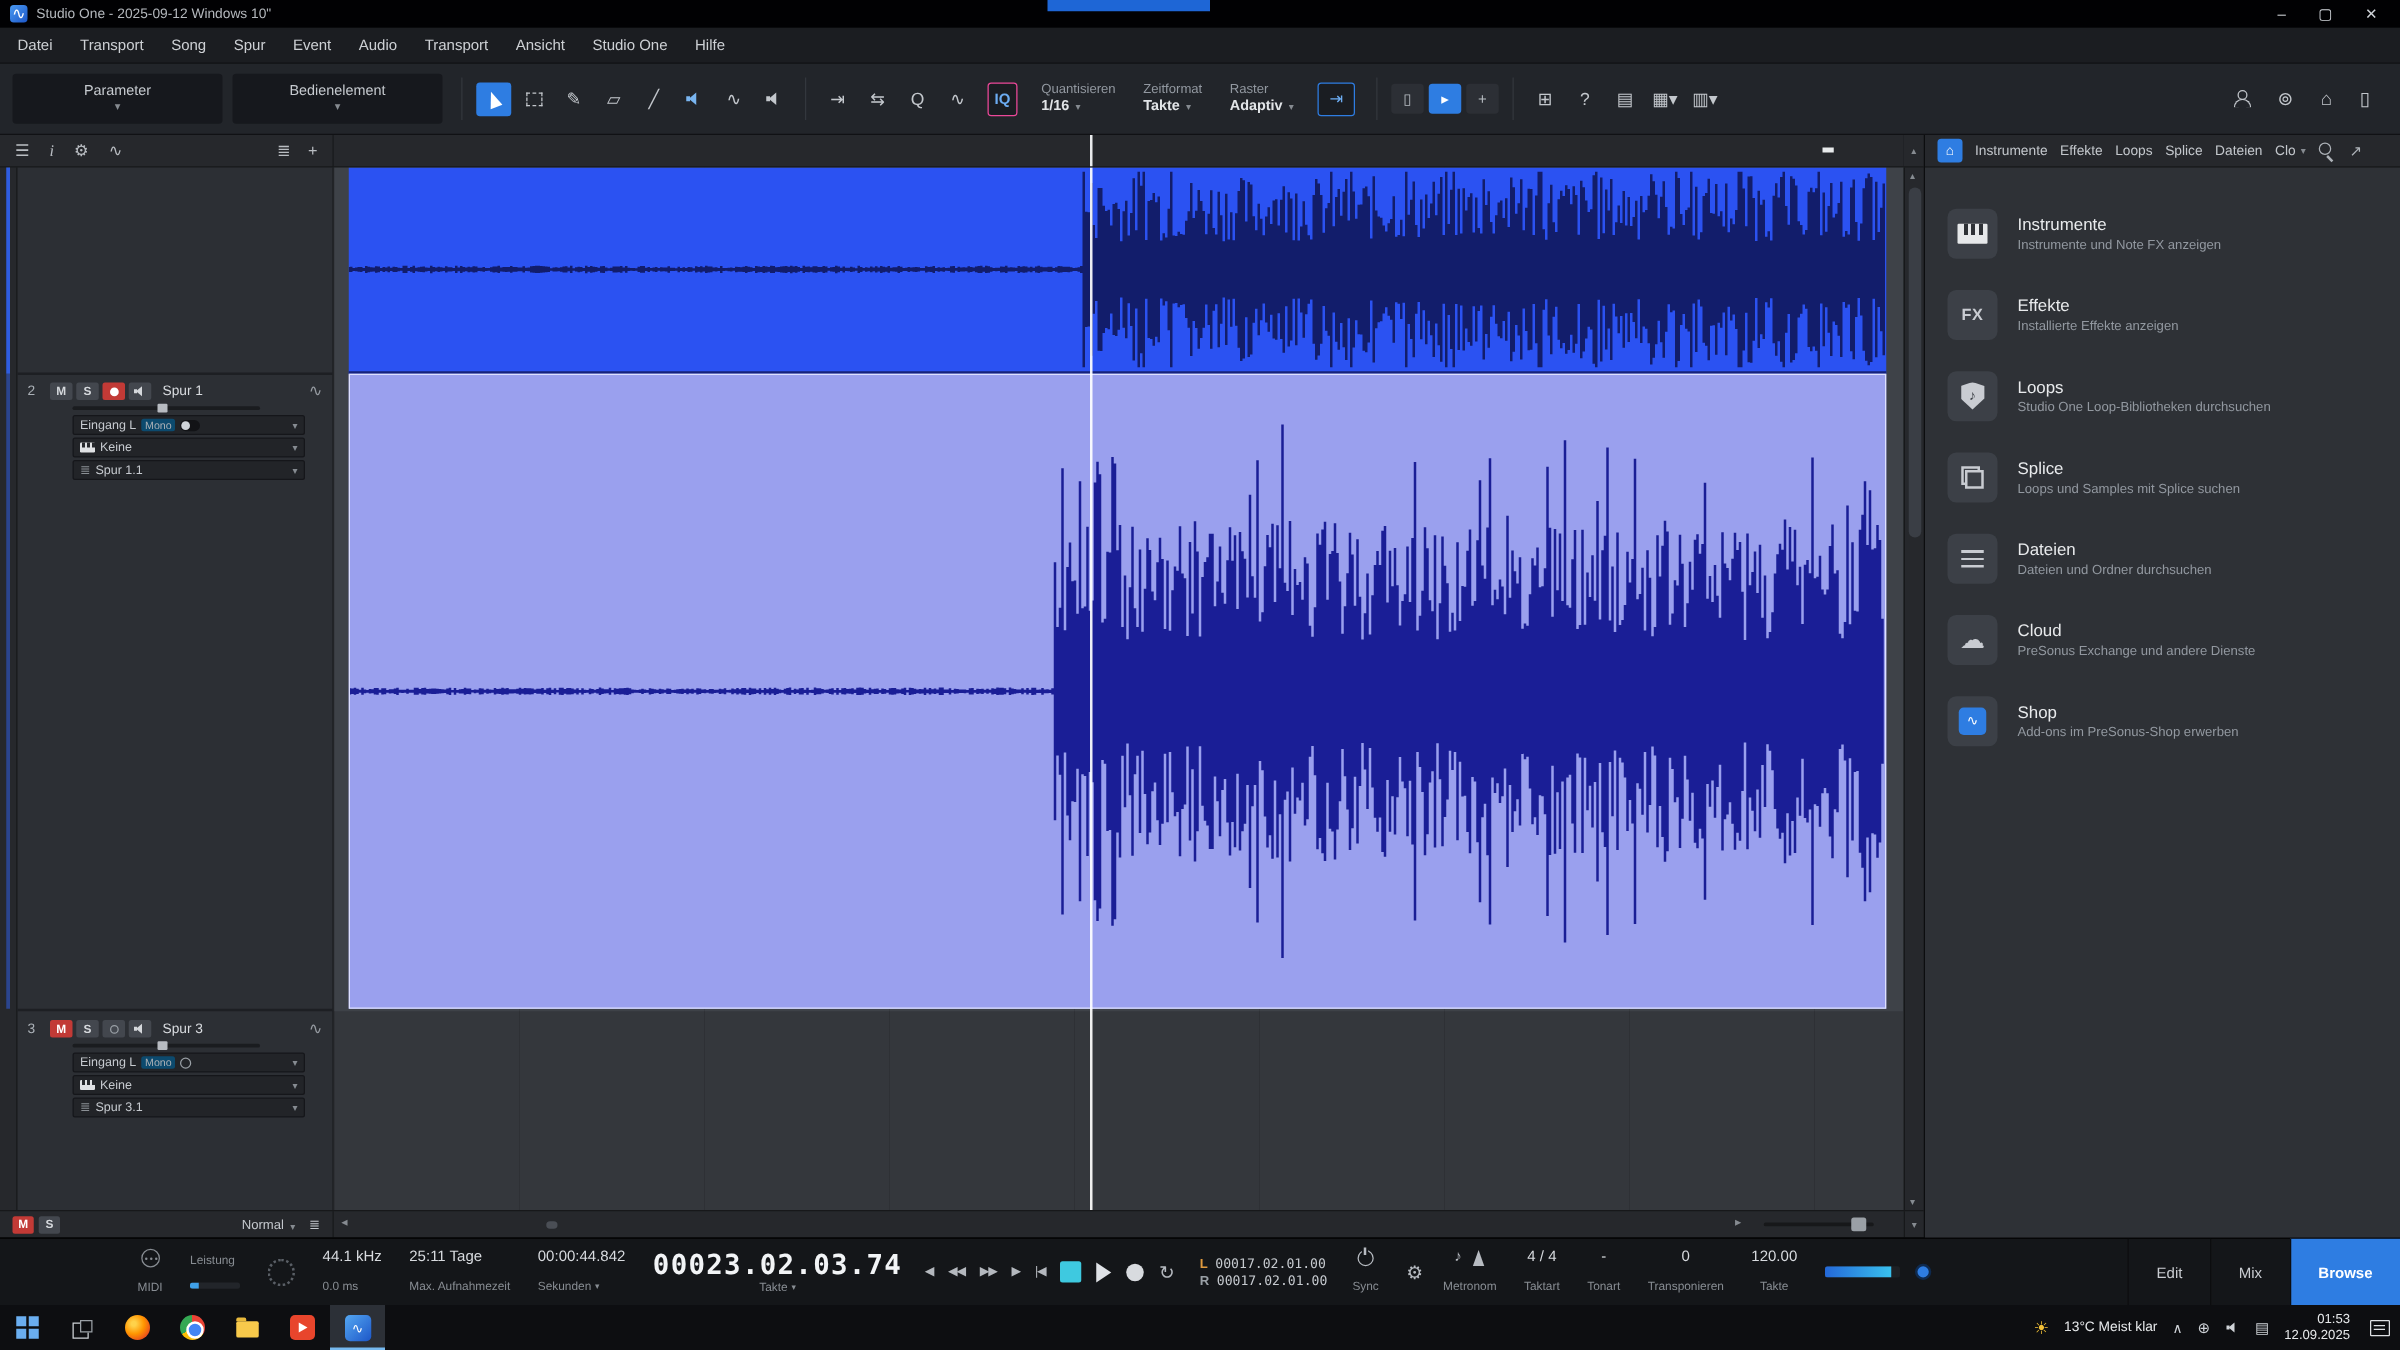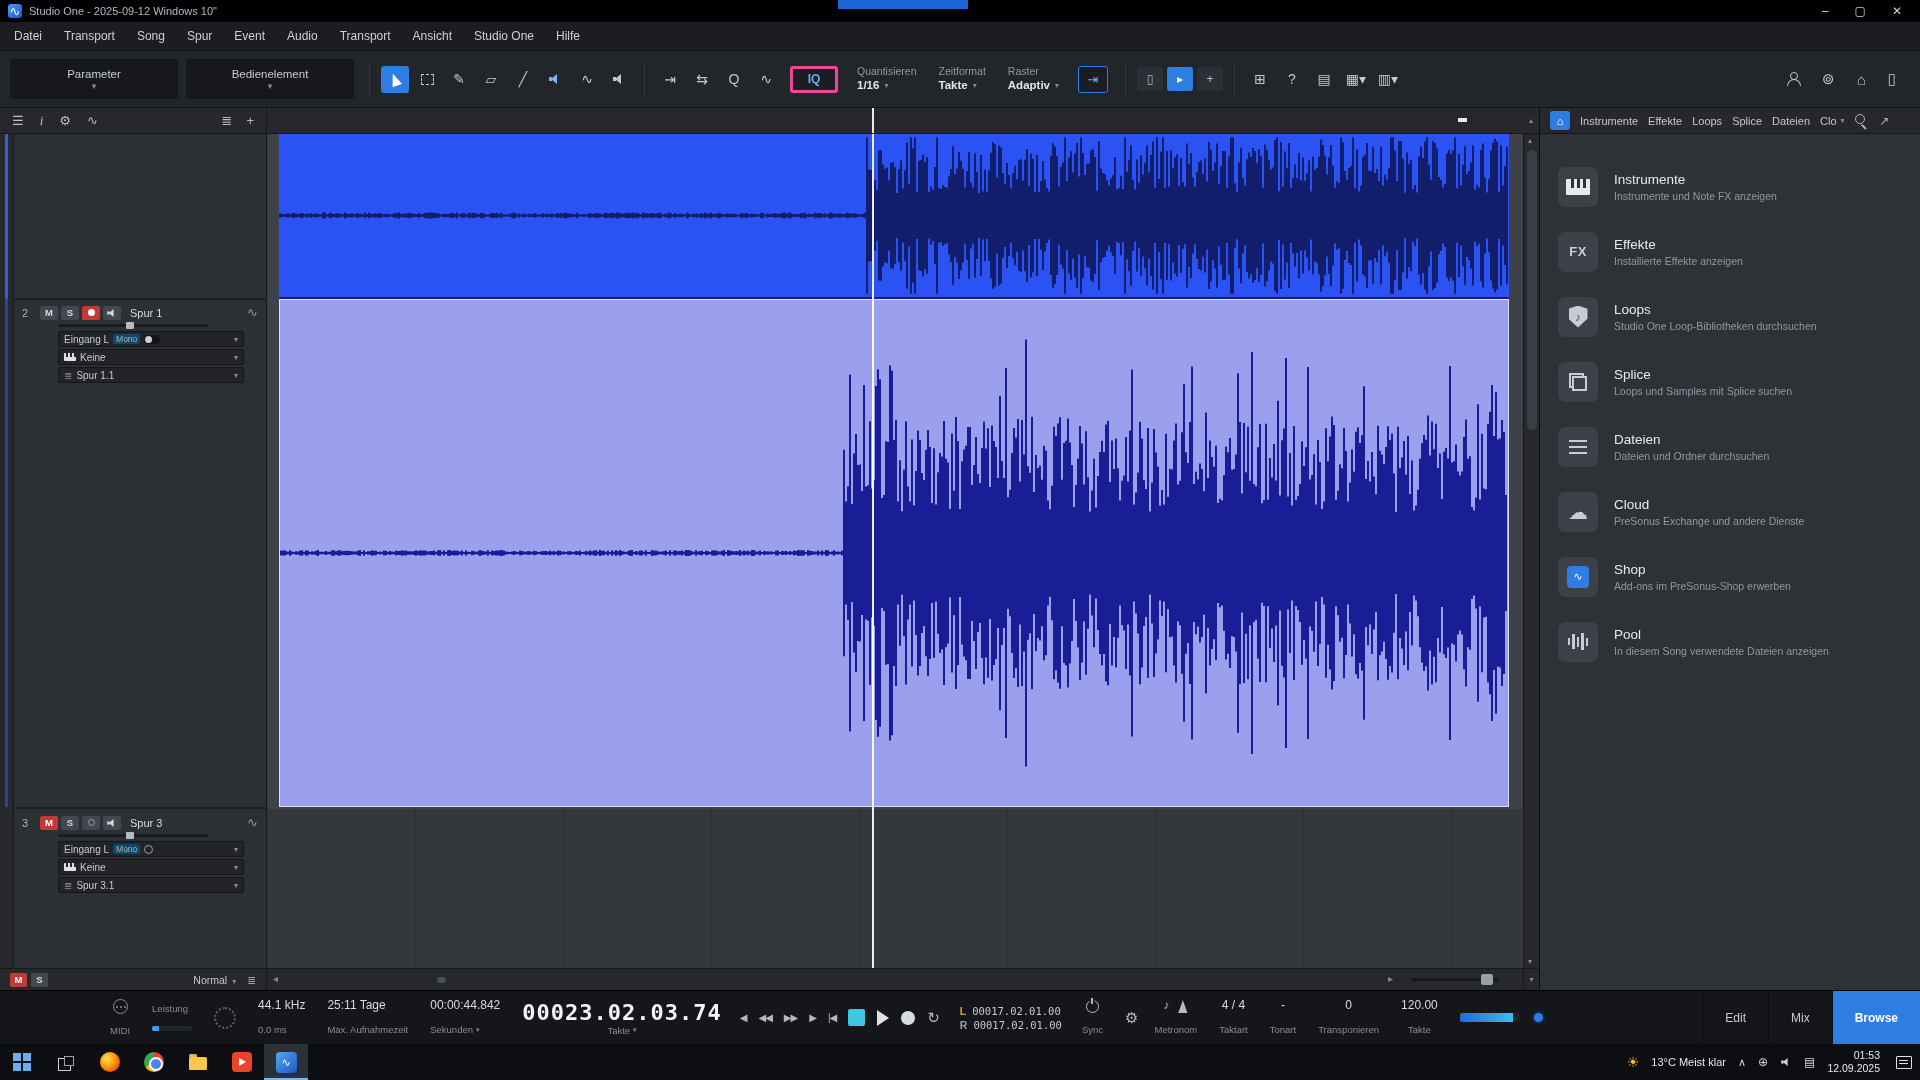--- a/index.html
+++ b/index.html
@@ -19,21 +19,21 @@
 .menubar{height:29px;background:#1b1d21;display:flex;align-items:center;gap:22px;padding:0 14px;font-size:12px;color:#cdd0d4;border-bottom:1px solid #101114;flex:0 0 auto}
 
 
 .toolbar{height:57px;background:#22252a;display:flex;align-items:center;padding:0 10px;gap:4px;flex:0 0 auto;border-bottom:1px solid #101114}
 .tb-drop{width:168px;height:40px;background:#16181d;border-radius:3px;display:flex;flex-direction:column;align-items:center;justify-content:center;font-size:11.5px;color:#c6cacf;margin-right:4px}
 .tb-drop .caret{font-size:9px;color:#868b91;margin-top:1px}
 .tb-sep{width:1px;height:34px;background:#33373d;margin:0 7px}
 .tool{width:28px;height:27px;display:flex;align-items:center;justify-content:center;border-radius:3px;color:#c3c7cc;font-size:14px}
 .tool.active{background:#2e7de2;color:#fff}
 .tool.blueicon{color:#79b5f0}
-.iq-btn{width:48px;height:27px;border:3px solid #ec4899;border-radius:3px;color:#6cacf2;font-size:12px;font-weight:bold;display:flex;align-items:center;justify-content:center;background:#1a1d22;margin:0 6px}
+.iq-btn{width:24px;height:27px;border:1px solid #ec4899;border-radius:3px;color:#6cacf2;font-size:12px;font-weight:bold;display:flex;align-items:center;justify-content:center;background:#1a1d22;margin:0 6px}
 .tb-group{display:flex;flex-direction:column;align-items:flex-start;justify-content:center;margin:0 9px;line-height:1.3}
 .tb-group .lab{color:#9298a0;font-size:10.5px}
 .tb-group .val{color:#e2e5e8;font-size:11.5px;font-weight:bold;display:flex;align-items:center;gap:5px}
 .tb-group .caret{font-size:8px;color:#868b91}
 .snap-btn{width:30px;height:27px;border:1px solid #2e7de2;border-radius:3px;color:#6cacf2;display:flex;align-items:center;justify-content:center;font-size:13px;background:#1a1d22;margin:0 6px}
 .small-btn{width:26px;height:24px;border-radius:3px;background:#2c2f35;display:flex;align-items:center;justify-content:center;color:#b7bcc2;font-size:12px}
 .small-btn.active{background:#2e7de2;color:#fff}
 .tb-right{margin-left:auto;display:flex;align-items:center;gap:22px;padding-right:14px;color:#c3c7cc;font-size:15px}
 
 
@@ -570,35 +570,20 @@
           <span class="bicon">
               <span class="shop-box">
                 <span>∿</span>
               </span>
             </span>
           <span class="b-texts">
             <span class="b-title">Shop</span>
             <span class="b-sub">Add-ons im PreSonus-Shop erwerben</span>
           </span>
         </div>
-        <div class="b-item">
-          <span class="bicon">
-            <span class="pool-bars">
-                <span style="height:7px"></span>
-                <span style="height:15px"></span>
-                <span style="height:10px"></span>
-                <span style="height:17px"></span>
-                <span style="height:8px"></span>
-              </span>
-          </span>
-          <span class="b-texts">
-            <span class="b-title">Pool</span>
-            <span class="b-sub">In diesem Song verwendete Dateien anzeigen</span>
-          </span>
-        </div>
       </div>
 
     </div>
   </div>
 
   <div class="transport">
     <div class="t-col center">
       <span class="midi-ico"></span>
       <span class="t-lab">MIDI</span>
     </div>

